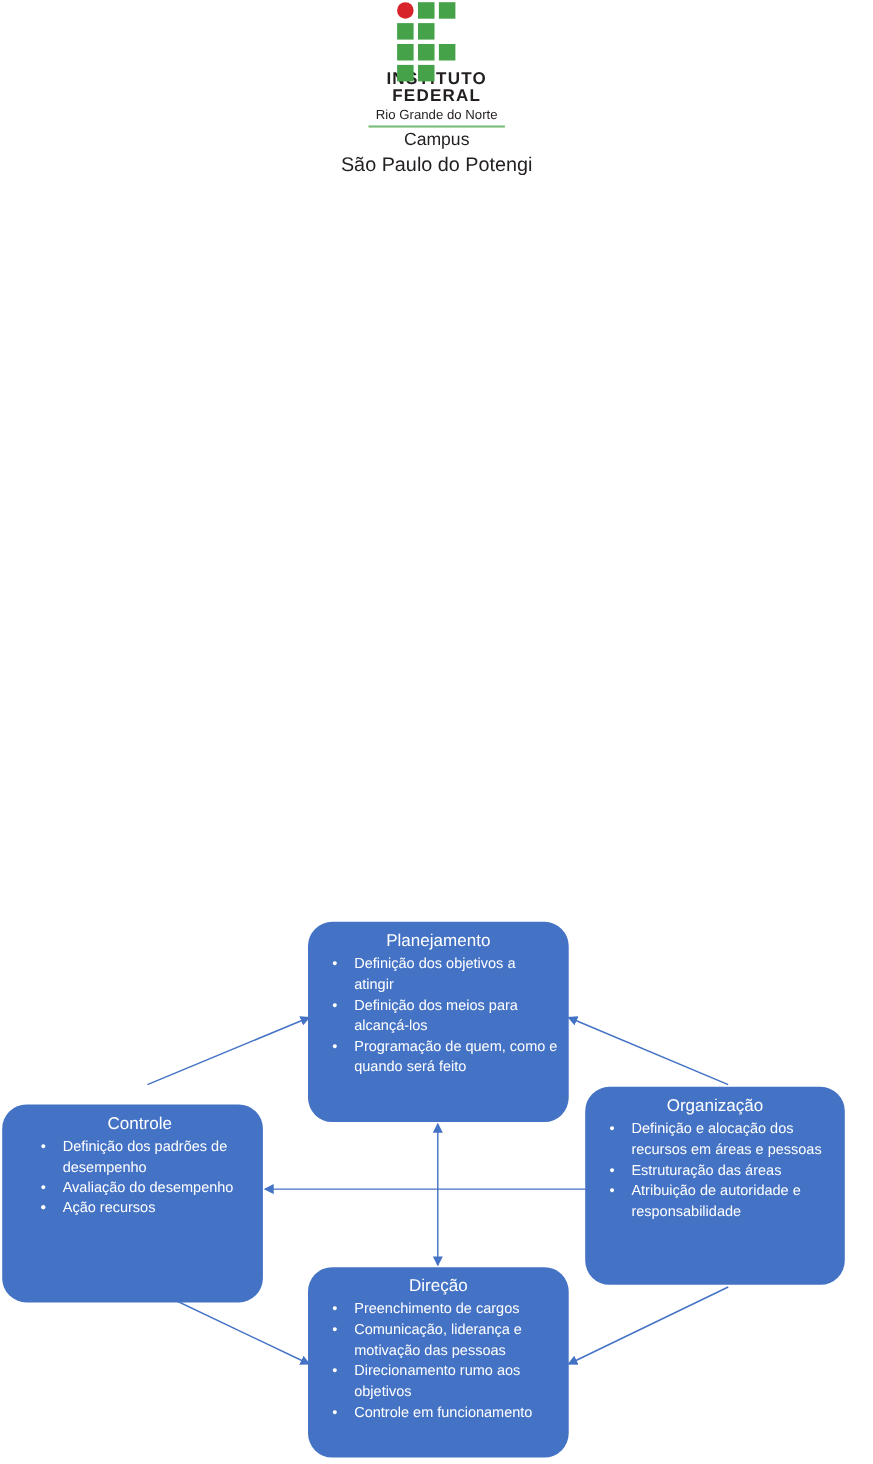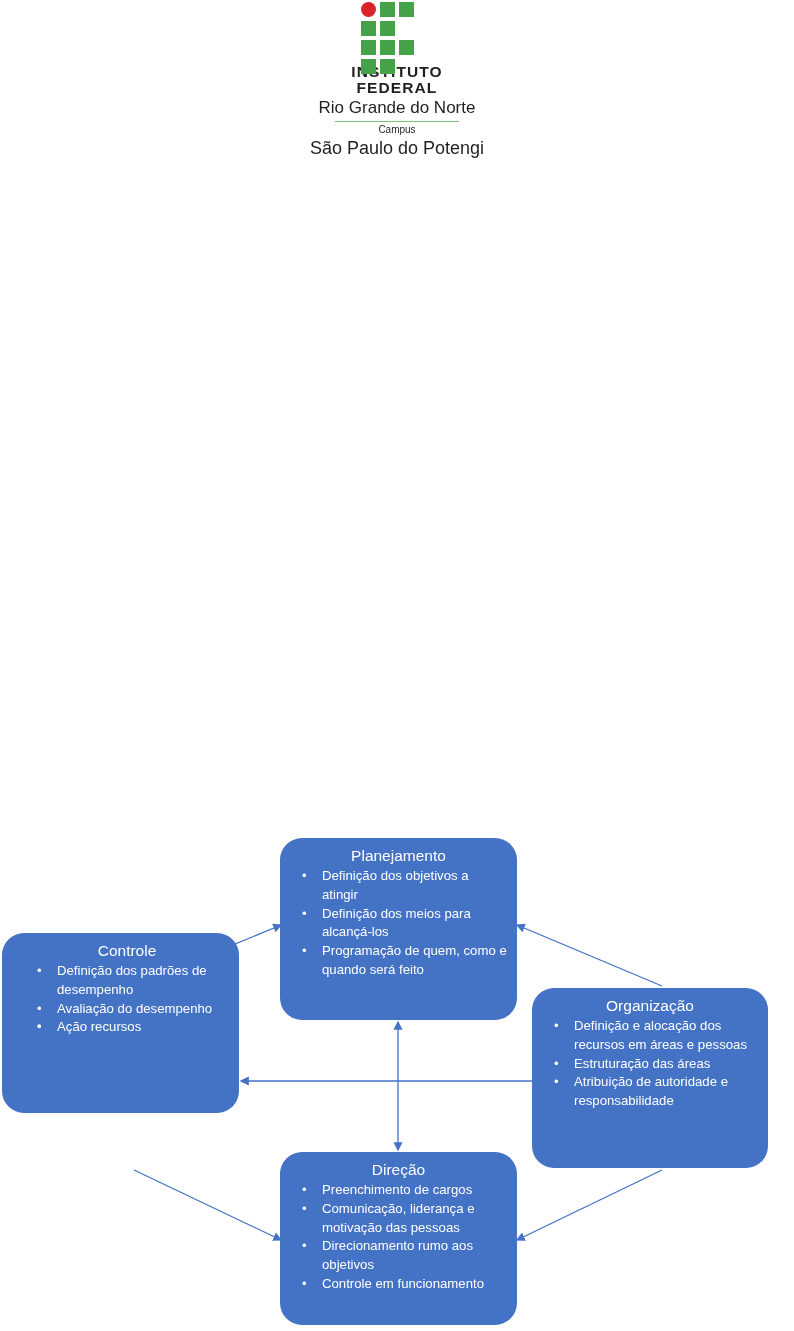--- a/index.html
+++ b/index.html
@@ -55,33 +55,33 @@
     line-height: 1.02;
   }
   .logo-line2 {
     font-size: 15.5px;
     font-weight: bold;
     letter-spacing: 1.1px;
     color: #231F20;
     line-height: 1.02;
   }
   .logo-line3 {
-    font-size: 17px;
+    font-size: 12px;
     color: #231F20;
     line-height: 1.3;
     margin-top: 1px;
   }
   .logo-divider {
     width: 124px;
     height: 1.5px;
     background: #7BBF7E;
     margin: 2px auto 2px auto;
   }
   .logo-line4 {
-    font-size: 10px;
+    font-size: 16px;
     color: #231F20;
     line-height: 1.25;
   }
   .logo-line5 {
     font-size: 18px;
     color: #231F20;
     line-height: 1.25;
   }
 
   
@@ -143,21 +143,21 @@
     height: 182px;
   }
   #node-organizacao {
     left: 532px;
     top: 988px;
     width: 236px;
     height: 180px;
   }
   #node-controle {
     left: 2px;
-    top: 933px;
+    top: 1004px;
     width: 237px;
     height: 180px;
     padding-left: 23px;
   }
   #node-direcao {
     left: 280px;
     top: 1152px;
     width: 237px;
     height: 173px;
   }

